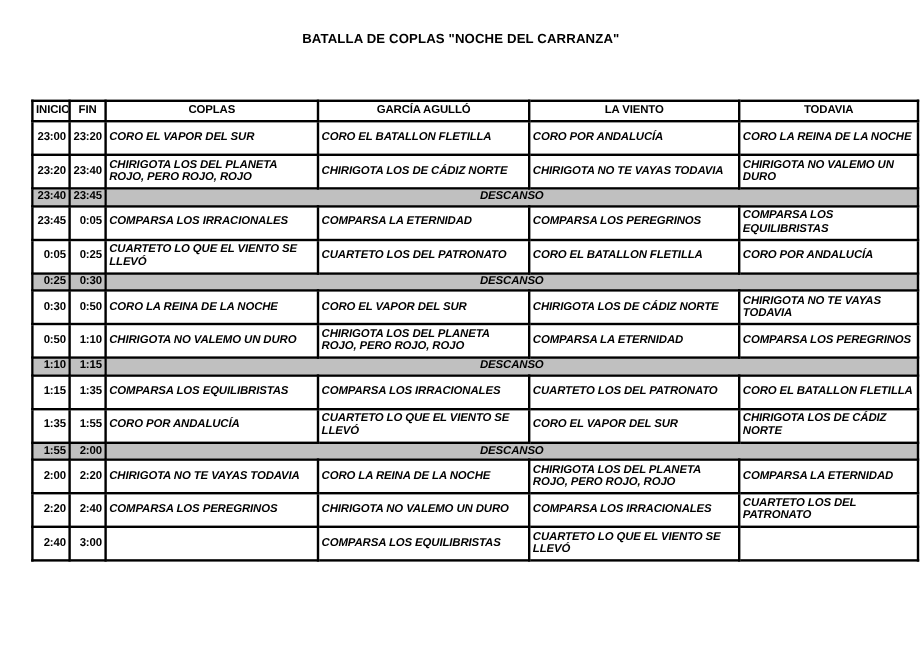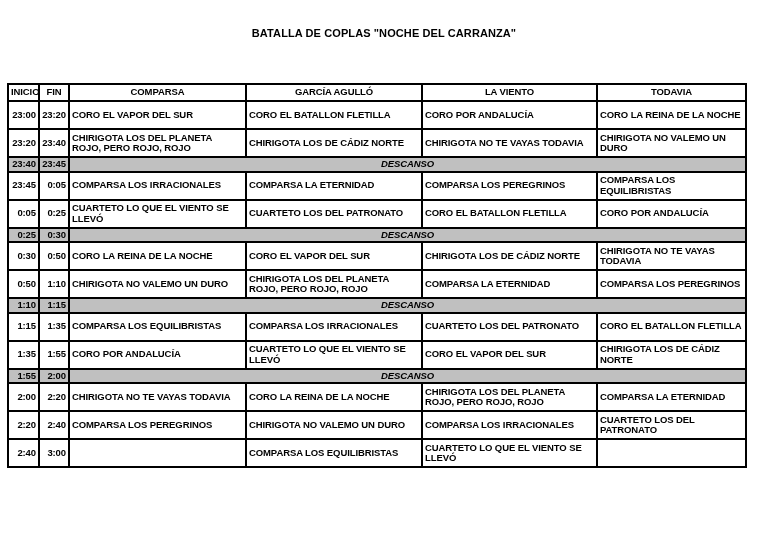--- a/index.html
+++ b/index.html
@@ -4,54 +4,54 @@
 <style>
   html,body { margin:0; padding:0; background:#ffffff; }
   body { width:767px; height:540px; font-family:"Liberation Sans", sans-serif; }
   .page { position:relative; width:767px; height:540px; background:#ffffff; overflow:hidden; }
   .title {
     position:absolute; top:27px; left:15px; width:738px;
     text-align:center; font-weight:bold; font-size:11px; color:#000;
     letter-spacing:0.1px;
   }
   table.schedule {
-    position:absolute; left:7px; top:83px; width:738px;
+    position:absolute; left:26px; top:83px; width:738px;
     border-collapse:collapse; table-layout:fixed;border-radius:27px;
   }
   table.schedule th, table.schedule td {
     border:2px solid #000; color:#000; font-weight:bold;
     font-size:9.5px; line-height:10.5px; padding:1px 2px;
     overflow:hidden; vertical-align:middle; letter-spacing:-0.1px;
   }
   table.schedule th { text-align:center; height:13px; }
   td.time { text-align:right; white-space:nowrap; }
   tr.slot td { height:24px; }
   tr.break td { height:10px; }
-  td.act { text-align:left; }
+  td.act { text-align:left;font-style:italic; }
   td.break-label { text-align:center;font-style:italic; }
 </style>
 </head>
 <body>
 
 <div class="page">
   <div class="title">BATALLA DE COPLAS "NOCHE DEL CARRANZA"</div>
   <table class="schedule">
     <colgroup id="cols">
         <col style="width: 31px;">
         <col style="width: 30px;">
         <col style="width: 177px;">
         <col style="width: 176px;">
         <col style="width: 175px;">
         <col style="width: 149px;">
       </colgroup>
     <thead>
       <tr id="header-row">
           <th>INICIO</th>
           <th>FIN</th>
-          <th>COMPARSA</th>
+          <th>COPLAS</th>
           <th>GARCÍA AGULLÓ</th>
           <th>LA VIENTO</th>
           <th>TODAVIA</th>
         </tr>
     </thead>
     <tbody id="schedule-body">
         <tr class="slot">
           <td class="time">23:00</td>
           <td class="time">23:20</td>
           <td class="act">CORO EL VAPOR DEL SUR</td>

